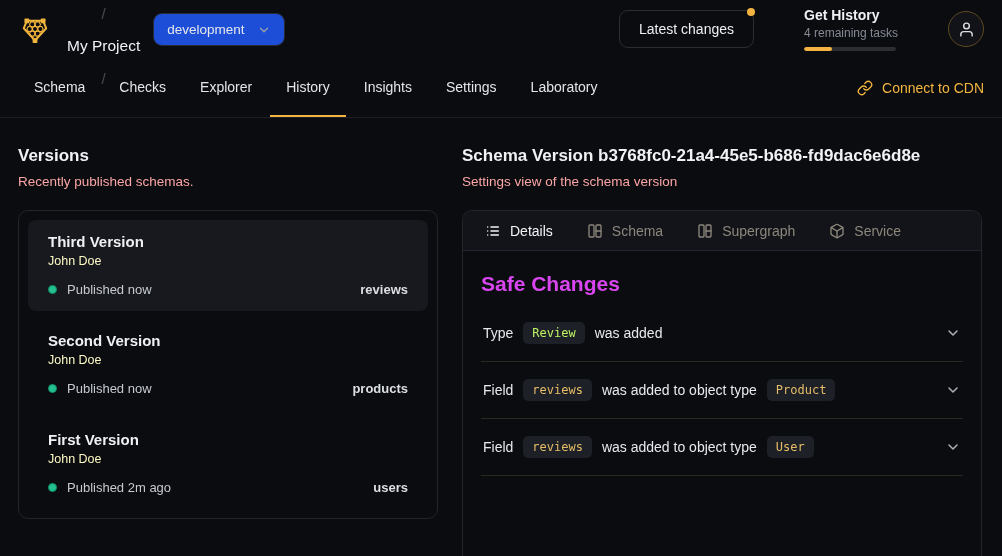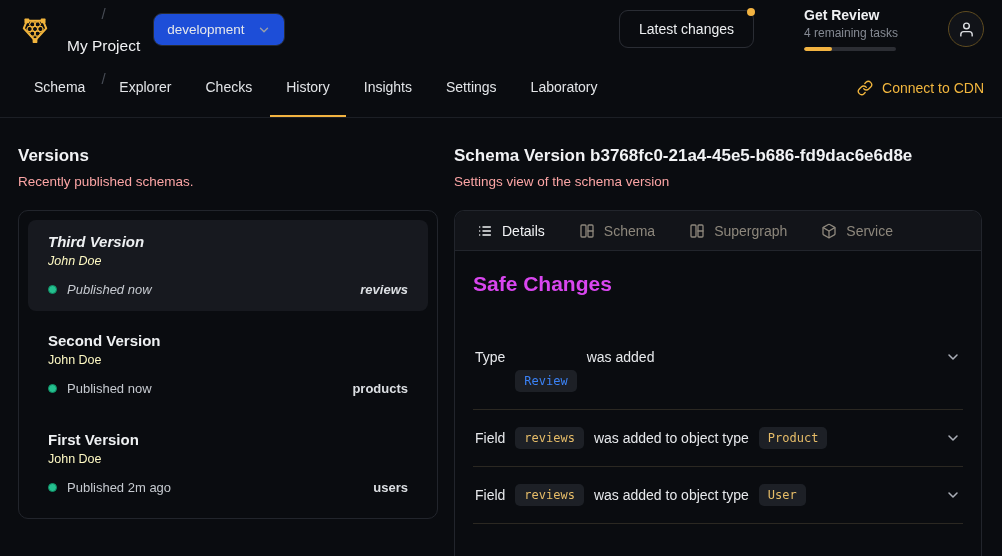--- a/index.html
+++ b/index.html
@@ -46,29 +46,29 @@
   
   .nav { height:60px; display:flex; align-items:stretch; padding:0 18px; border-bottom:1px solid #1c1f25; }
   .tabs { display:flex; gap:2px; }
   .tab {
     padding:0 16px; display:flex; align-items:center; font-size:14px;
     color:#e3e5e8; border-bottom:2.5px solid transparent; cursor:pointer;
   }
   .cdn { margin-left:auto; display:flex; align-items:center; gap:9px; font-size:14px; cursor:pointer; font-weight:500; }
 
   
-  .main { display:flex; gap:16px; padding:20px 20px 0 18px; height:438px; }
+  .main { display:flex; gap:24px; padding:20px 20px 0 18px; height:438px; }
   .panel-title { font-size:17px; font-weight:700; color:#f1f2f4; margin-top:8px; }
   .panel-sub { font-size:13.5px; color:#fca5a5; margin-top:8px; }
 
   .left { width:420px; flex:none; }
   .versions-box { margin-top:21px; border:1px solid #22252c; border-radius:10px; padding:9px; }
   .version-item { padding:13px 20px 14px; border-radius:8px; cursor:pointer; }
   .version-item + .version-item { margin-top:8px; }
-  .version-item.selected { background:#17191f;font-style:italic; }
+  .version-item.selected { background:#17191f; }
   .v-title { font-size:15px; font-weight:600; color:#eef0f2; }
   .v-author { font-size:12.5px; color:#fef9c3; margin-top:4px; }
   .v-row { display:flex; align-items:center; margin-top:14px; }
   .dot { width:9px; height:9px; border-radius:50%; border:1.5px solid #0f8f66; flex:none; }
   .v-status { font-size:13px; color:#c6cad0; margin-left:10px; }
   .v-service { margin-left:auto; font-size:13px; font-weight:600; color:#dcdfe3; }
 
   .right { flex:1; min-width:0; display:flex; flex-direction:column; }
   .detail-panel {
     margin-top:21px; border:1px solid #22252c; border-bottom:none;
@@ -137,42 +137,42 @@
   </div>
 
   <div class="spacer"></div>
 
   <button class="latest-btn">
     <span>Latest changes</span>
     <span class="latest-dot" style="background:#f2b341;"></span>
   </button>
 
   <div class="get-started">
-    <div class="gs-title">Get Review</div>
+    <div class="gs-title">Get History</div>
     <div class="gs-sub">4 remaining tasks</div>
     <div class="gs-track">
       <div class="gs-fill" style="background: rgb(242, 179, 65); width: 30%;"></div>
     </div>
   </div>
 
   <div class="avatar">
     <span>
       <svg width="17" height="17" viewBox="0 0 24 24" fill="none" stroke="currentColor" stroke-width="2" stroke-linecap="round" stroke-linejoin="round">
         <path d="M20 21v-2a4 4 0 0 0-4-4H8a4 4 0 0 0-4 4v2"></path>
           <circle cx="12" cy="7" r="4"></circle>
       </svg>
     </span>
   </div>
 </header>
 
 <nav class="nav">
   <div class="tabs">
     <div class="tab">Schema</div>
+    <div class="tab">Checks</div>
     <div class="tab">Explorer</div>
-    <div class="tab">Checks</div>
     <div class="tab active" style="border-bottom-color:#f2b341;">History</div>
     <div class="tab">Insights</div>
     <div class="tab">Settings</div>
     <div class="tab">Laboratory</div>
   </div>
   <div class="cdn" style="color:#f3b73e;">
     <span>
       <svg width="16" height="16" viewBox="0 0 24 24" fill="none" stroke="currentColor" stroke-width="2" stroke-linecap="round" stroke-linejoin="round">
         <path d="M10 13a5 5 0 0 0 7.54.54l3-3a5 5 0 0 0-7.07-7.07l-1.72 1.71"></path>
         <path d="M14 11a5 5 0 0 0-7.54-.54l-3 3a5 5 0 0 0 7.07 7.07l1.71-1.71"></path>
@@ -279,21 +279,21 @@
 
       </div>
 
       <div class="detail-content">
         <h3 class="section-title">Safe Changes</h3>
 
         <div class="changes">
 
           <div class="change-row">
             <span>Type</span>
-            <span class="code" style="color:#3b82f6;margin-top:48px;">Review</span>
+            <span class="code" style="color:#bef264;">Review</span>
             <span>was added</span>
 
             <span class="chev-right">
               <svg width="16" height="16" viewBox="0 0 24 24" fill="none" stroke="currentColor" stroke-width="2.3" stroke-linecap="round" stroke-linejoin="round">
                   <polyline points="6 9 12 15 18 9"></polyline>
                 </svg>
             </span>
           </div>
 
           <div class="change-row">

